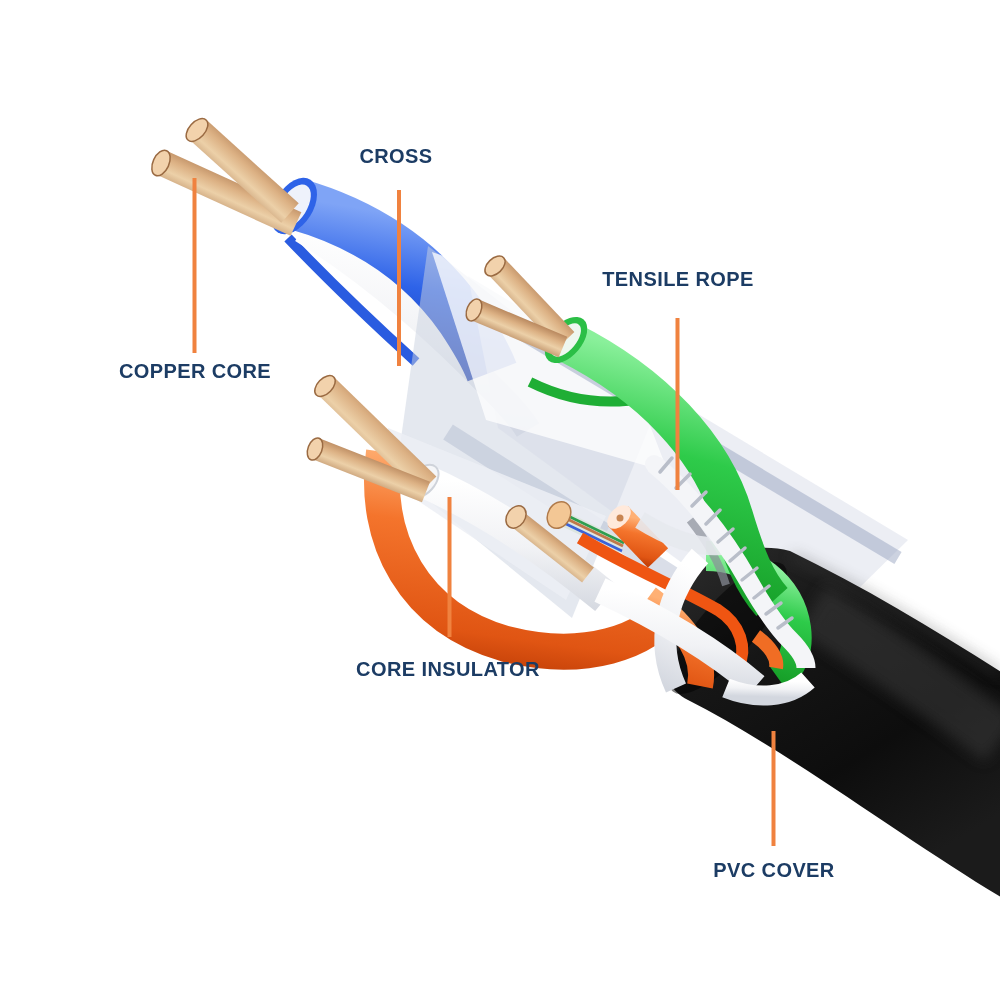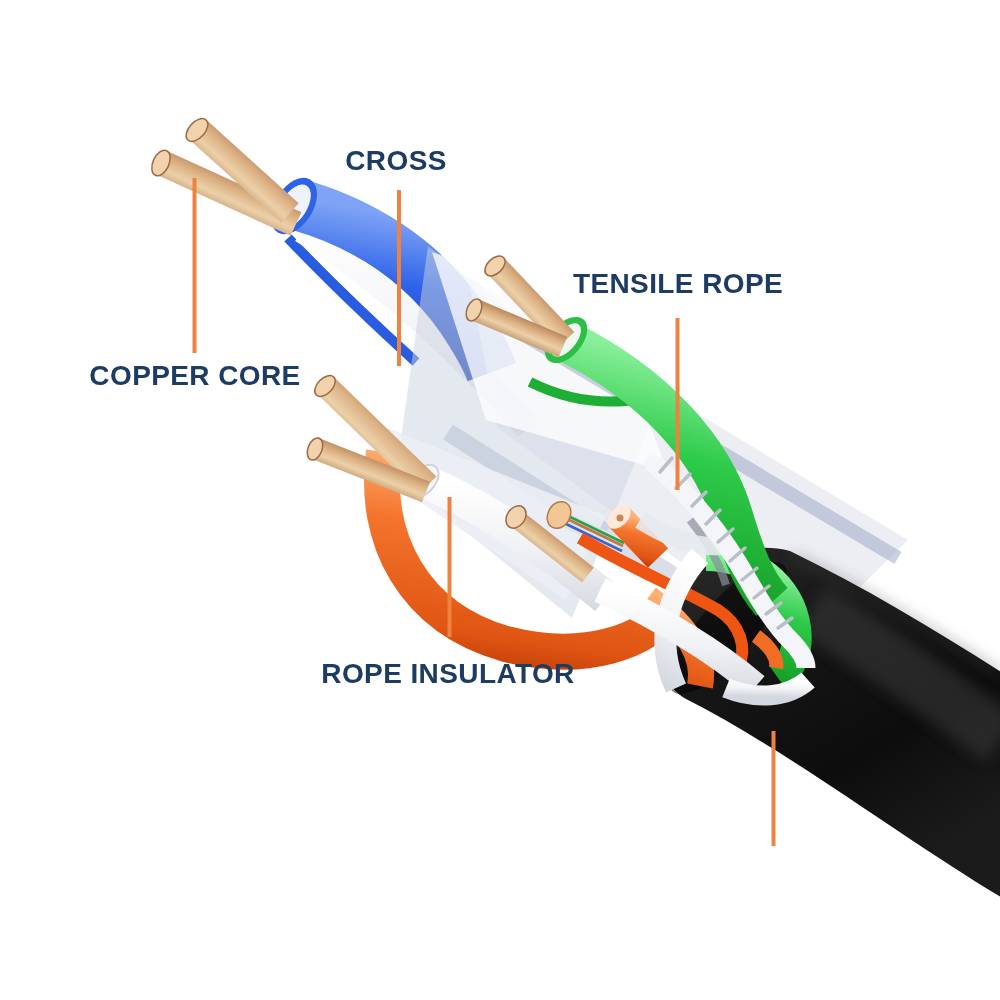--- a/index.html
+++ b/index.html
@@ -4,21 +4,21 @@
 <style>
   html,body{margin:0;padding:0;background:#fff;}
   .stage{
     position:relative;width:1000px;height:1000px;overflow:hidden;
     background:var(--c-background,#ffffff);
     font-family:"Liberation Sans",sans-serif;
   }
   .stage svg{position:absolute;left:0;top:0;}
   .label{
     position:absolute;transform:translateX(-50%);
-    font-size:28px;font-weight:700;letter-spacing:.4px;line-height:1.05;
+    font-size:20px;font-weight:700;letter-spacing:.4px;line-height:1.05;
     color:var(--c-label-text,#1c3c64);white-space:nowrap;
   }
   .leader{stroke:var(--c-leader-line,#f0823f);stroke-width:4;}
 </style>
 </head>
 <body>
 
 <div class="stage">
 
 <svg width="1000" height="1000" viewBox="0 0 1000 1000">
@@ -170,15 +170,16 @@
     <line class="leader" x1="399" y1="190" x2="399" y2="366"></line>
     <line class="leader" x1="677.5" y1="318" x2="677.5" y2="490"></line>
     <line class="leader" x1="449.5" y1="497" x2="449.5" y2="637"></line>
     <line class="leader" x1="773.5" y1="731" x2="773.5" y2="846"></line>
   </g>
 </svg>
 
 <div class="label" style="left:396px;top:146px">CROSS</div>
 <div class="label" style="left:678px;top:269px">TENSILE ROPE</div>
 <div class="label" style="left:195px;top:361px">COPPER CORE</div>
-<div class="label" style="left:448px;top:659px">ROPE INSULATOR</div>
+<div class="label" style="left:448px;top:659px">CORE INSULATOR</div>
+<div class="label" style="left:774px;top:860px">PVC COVER</div>
 
 </div>
 
 </body></html>

